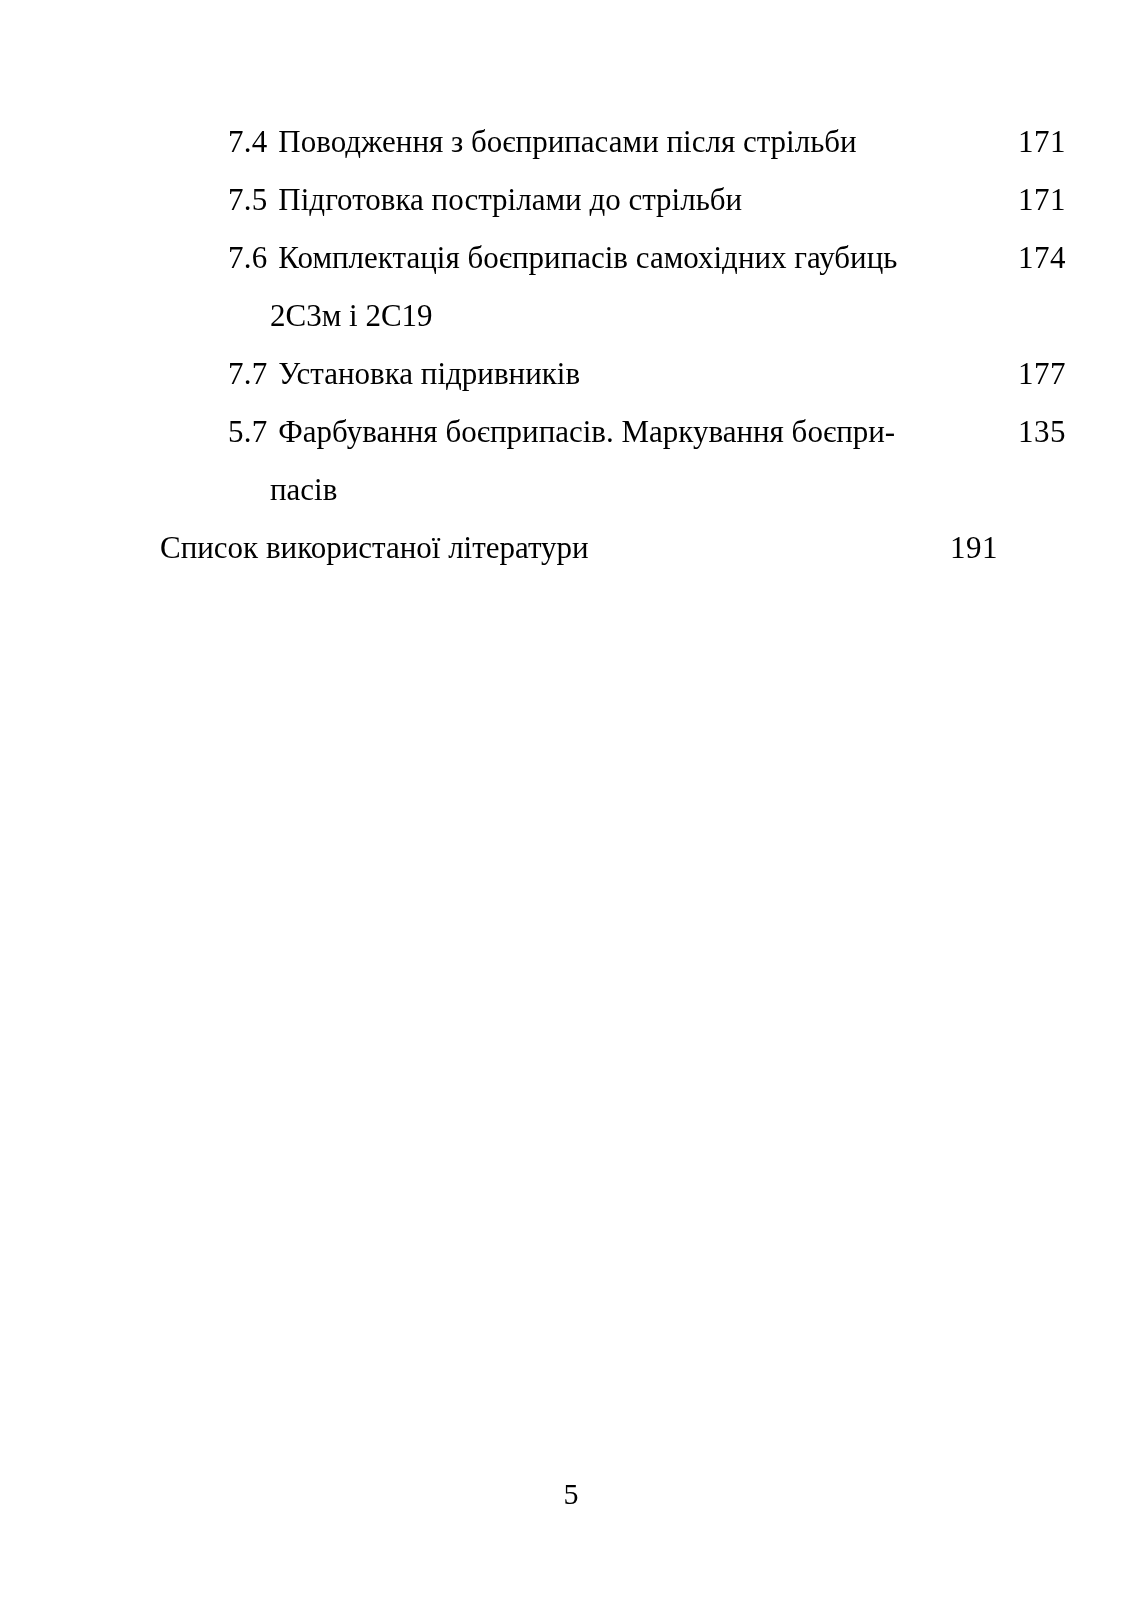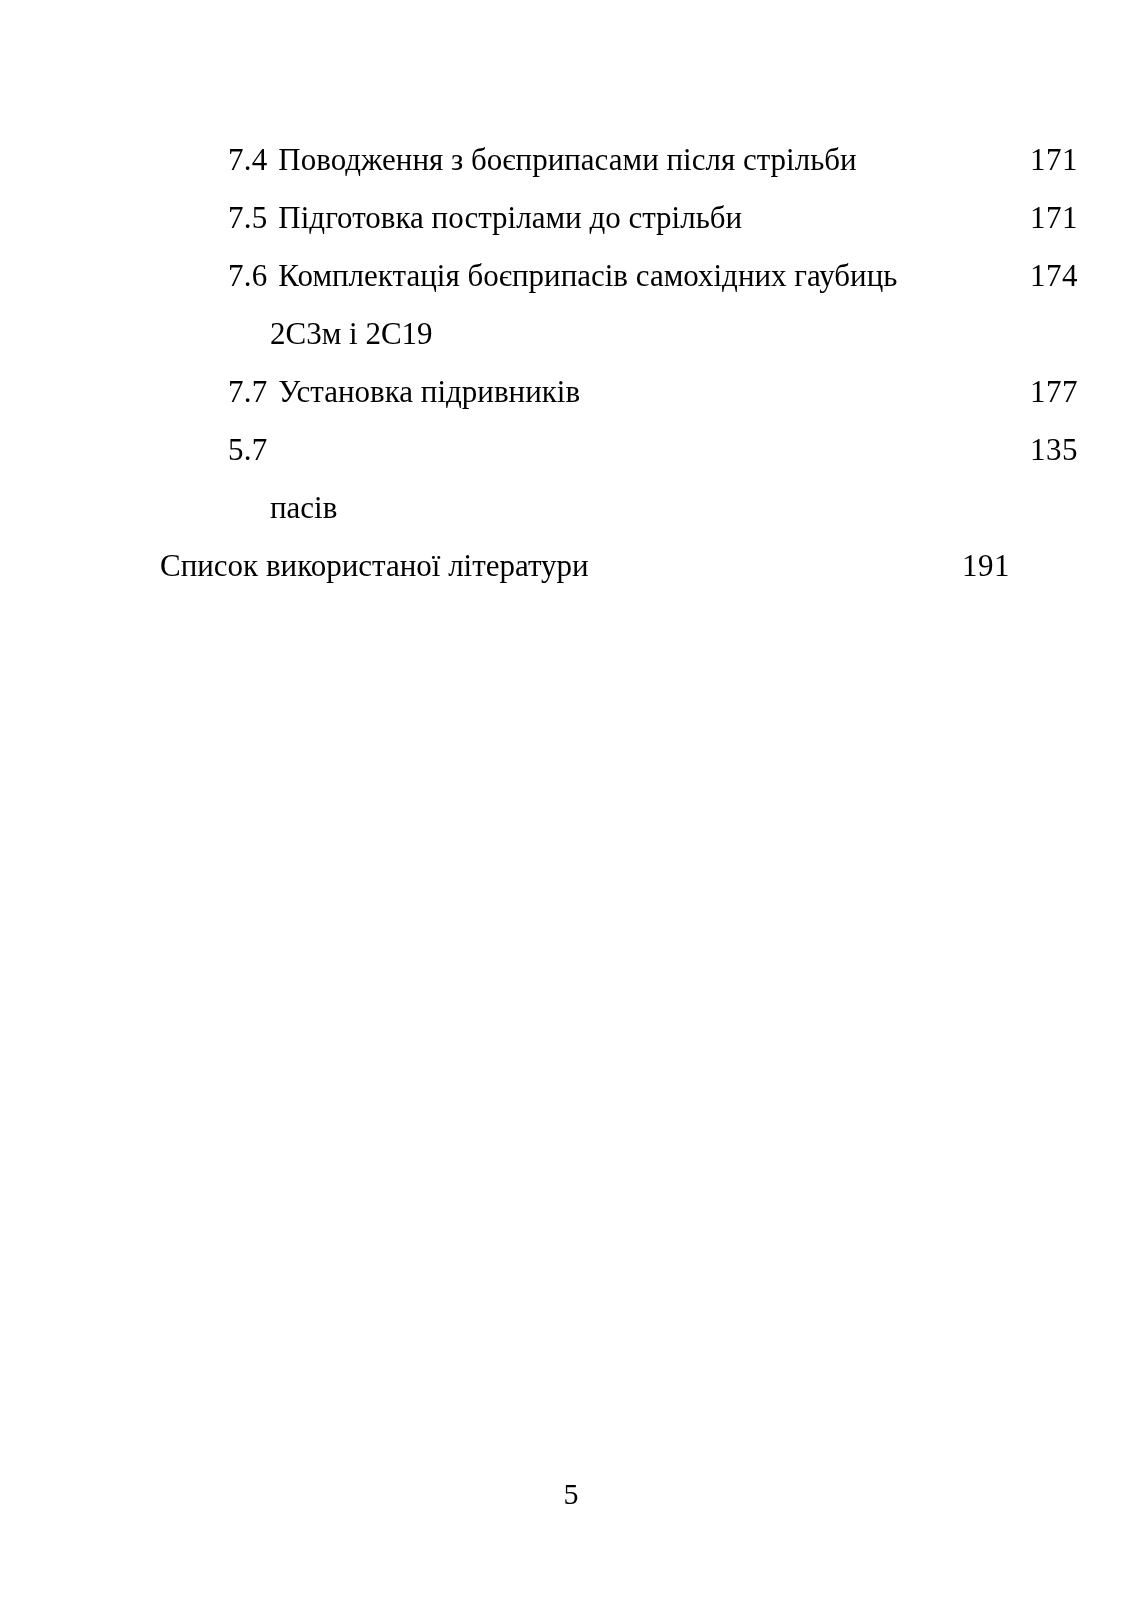--- a/index.html
+++ b/index.html
@@ -15,21 +15,21 @@
   #page {
     position: relative;
     width: 1142px;
     height: 1615px;
     background: #ffffff;
     overflow: hidden;
   }
   #toc {
     position: absolute;
     left: 160px;
-    top: 131px;
+    top: 113px;
     width: 850px;
   }
 
   
   .toc-entry {
     position: relative;
     width: 100%;
   }
   .toc-line {
     display: flex;
@@ -74,21 +74,21 @@
   }
   .leader.pad-left::before { padding-left: 6px; }
   
   .leader.short {
     flex: 0 0 auto;
   }
 
   .e-page {
     flex: 0 0 auto;
     width: 72px;
-    text-align: right;
+    text-align: center;
     font-size: 31px;
     letter-spacing: 0.5px;
   }
   .e-page.blank { visibility: hidden; }
 
   
   .spacer-flex { flex: 1 1 auto; min-width: 0; }
 
   #footer-page {
     position: absolute;
@@ -144,20 +144,21 @@
         <span class="e-num">7.7</span>
         <span class="e-title">Установка підривників</span>
         <span class="leader"></span>
         <span class="e-page">177</span>
       </div>
     </div>
 
     <div class="toc-entry">
       <div class="toc-line indent-num">
         <span class="e-num">5.7</span>
+        <span class="e-title">Фарбування боєприпасів. Маркування боєпри-</span>
         <span class="spacer-flex"></span>
         <span class="e-page">135</span>
       </div>
       <div class="toc-line indent-cont">
         <span class="e-title nospace">пасів</span>
         <span class="leader pad-left short" style="width:530px"></span>
         <span class="spacer-flex"></span>
         <span class="e-page blank">000</span>
       </div>
     </div>

